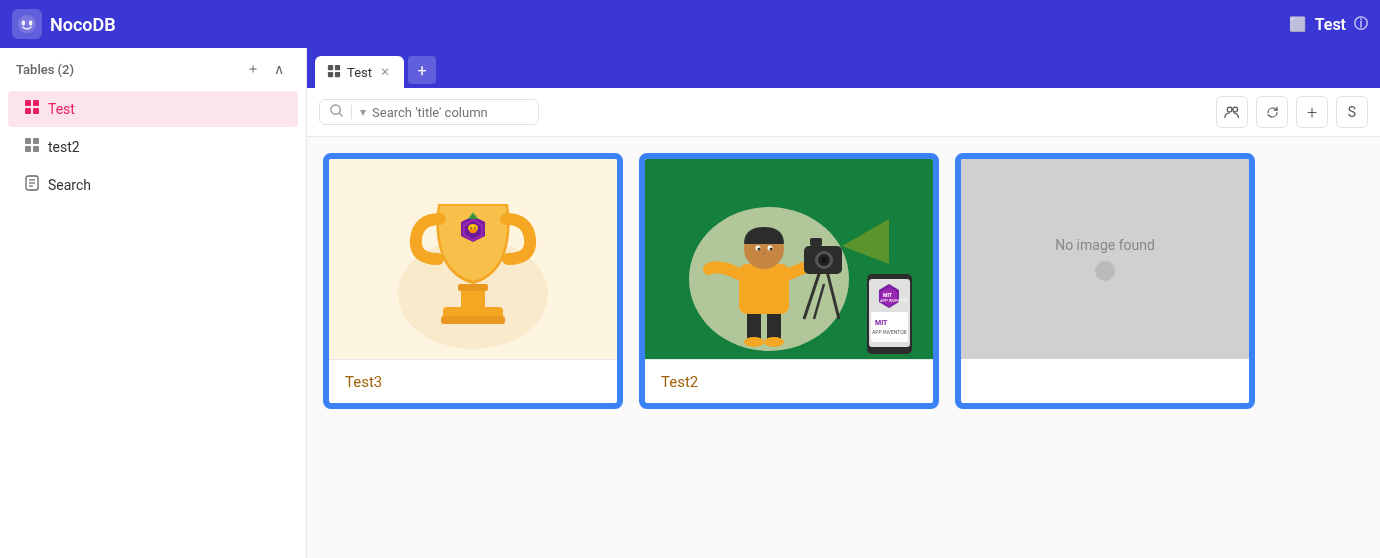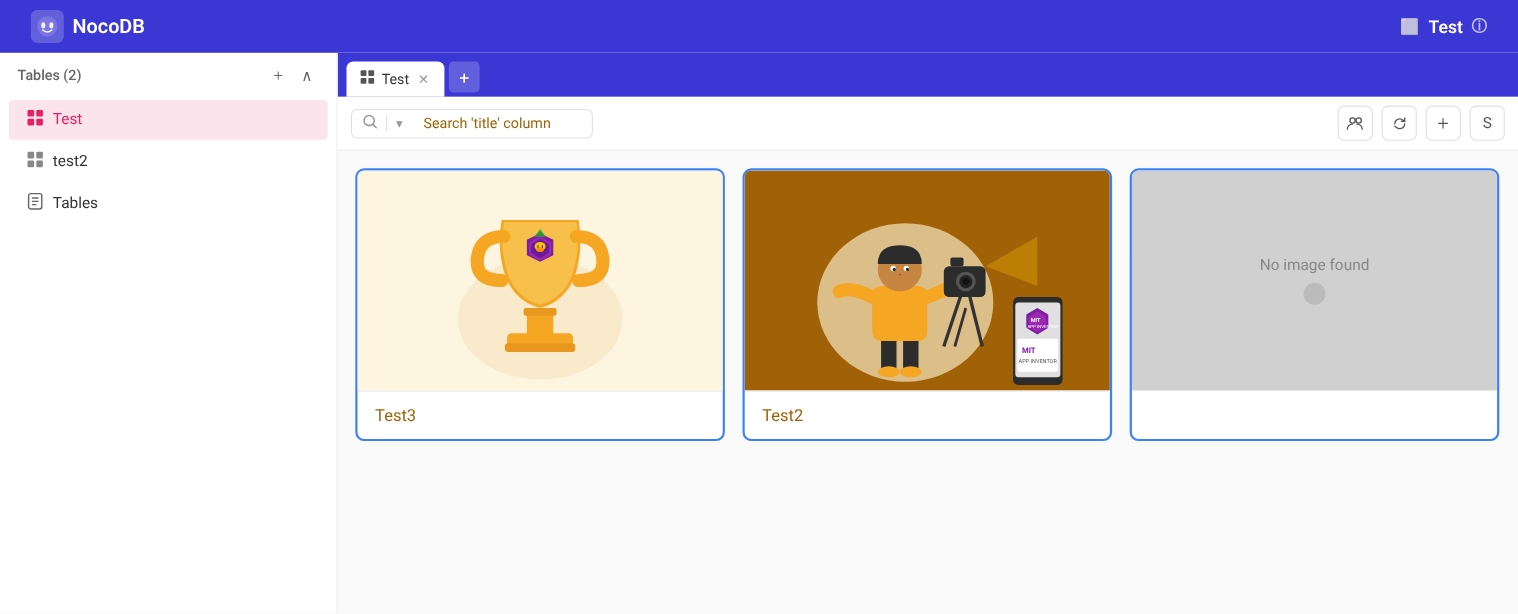--- a/index.html
+++ b/index.html
@@ -4,21 +4,21 @@
   <style>
     * { box-sizing: border-box; margin: 0; padding: 0; }
     body { font-family: -apple-system, BlinkMacSystemFont, 'Segoe UI', Roboto, sans-serif; display: flex; flex-direction: column; height: 558px; overflow: hidden; background: #f5f5f5; }
 
     
     .topbar {
       height: 48px;
       background: #3b37d4;
       display: flex;
       align-items: center;
-      padding: 0 28px;
+      padding: 0 12px;
       flex-shrink: 0;
     }
     .topbar-logo {
       display: flex;
       align-items: center;
       gap: 8px;
       color: white;
       font-size: 18px;
       font-weight: 600;
       margin-right: auto;
@@ -221,24 +221,24 @@
       overflow-y: auto;
       padding: 16px;
       display: flex;
       flex-wrap: wrap;
       gap: 16px;
       align-content: flex-start;
       background: #fafafa;
     }
 
     .gallery-card {
-      width: 336px;
+      width: 300px;
       background: white;
       border-radius: 8px;
-      border: 2px solid #3b82f6;
+      border: 6px solid #3b82f6;
       overflow: hidden;
       cursor: pointer;
       transition: box-shadow 0.15s;
     }
 
     .gallery-card-image {
       width: 100%;
       height: 200px;
       display: flex;
       align-items: center;
@@ -332,21 +332,21 @@
 
     <div class="sidebar-audit">
       <span class="sidebar-audit-icon">
         <svg width="16" height="16" viewBox="0 0 16 16" fill="none">
           <rect x="2" y="1" width="12" height="14" rx="2" stroke="#666" stroke-width="1.3" fill="none"></rect>
           <line x1="5" y1="5" x2="11" y2="5" stroke="#666" stroke-width="1.2"></line>
           <line x1="5" y1="8" x2="11" y2="8" stroke="#666" stroke-width="1.2"></line>
           <line x1="5" y1="11" x2="9" y2="11" stroke="#666" stroke-width="1.2"></line>
         </svg>
       </span>
-      <span>Tables</span>
+      <span>Search</span>
     </div>
   </div>
 
   <div class="content">
 
     <div class="tab-bar">
       <div class="tab">
         <span class="tab-icon">
           <svg width="14" height="14" viewBox="0 0 16 16" fill="none">
             <rect x="1" y="1" width="6" height="6" rx="1" fill="#555"></rect>
@@ -366,21 +366,21 @@
     <div class="toolbar">
       <div class="search-bar">
         <span class="search-icon">
           <svg width="13" height="13" viewBox="0 0 14 14" fill="none">
             <circle cx="6" cy="6" r="5" stroke="#999" stroke-width="1.5"></circle>
             <line x1="10" y1="10" x2="13" y2="13" stroke="#999" stroke-width="1.5" stroke-linecap="round"></line>
           </svg>
         </span>
         <span class="search-divider"></span>
         <span class="search-chevron">▾</span>
-        <span style="color:#a16207; font-size:13px; margin-left:13px;">Search 'title' column</span>
+        <span style="color:#737373; font-size:13px; margin-left:0;">Search 'title' column</span>
       </div>
       <div class="toolbar-spacer"></div>
       <div class="toolbar-btn" title="Users">
         <svg width="16" height="16" viewBox="0 0 20 20" fill="none">
           <circle cx="7" cy="7" r="3" stroke="#555" stroke-width="1.5"></circle>
           <path d="M1 17c0-3.3 2.7-6 6-6" stroke="#555" stroke-width="1.5" stroke-linecap="round"></path>
           <circle cx="14" cy="7" r="3" stroke="#555" stroke-width="1.5"></circle>
           <path d="M12 11c3.3 0 6 2.7 6 6" stroke="#555" stroke-width="1.5" stroke-linecap="round"></path>
         </svg>
       </div>
@@ -429,21 +429,21 @@
             <polygon points="115,55 120,48 125,55" fill="#4caf50"></polygon>
             <polygon points="115,55 120,50 125,55" fill="#388e3c"></polygon>
           </svg>
         </div>
         <div class="gallery-card-body">
           <span class="gallery-card-title">Test3</span>
         </div>
       </div>
 
       <div class="gallery-card">
-        <div class="gallery-card-image" style="background:#a16207;text-align:right;">
+        <div class="gallery-card-image" style="background:#15803d;text-align:right;">
           <svg width="280" height="190" viewBox="0 0 280 190" fill="none" xmlns="http://www.w3.org/2000/svg">
 
             <ellipse cx="120" cy="115" rx="80" ry="72" fill="#f5e6c0" opacity="0.7"></ellipse>
 
             <rect x="98" y="145" width="14" height="35" rx="5" fill="#2c2c2c"></rect>
             <rect x="118" y="145" width="14" height="35" rx="5" fill="#2c2c2c"></rect>
 
             <ellipse cx="105" cy="178" rx="10" ry="5" fill="#f5a623"></ellipse>
             <ellipse cx="125" cy="178" rx="10" ry="5" fill="#f5a623"></ellipse>
 

